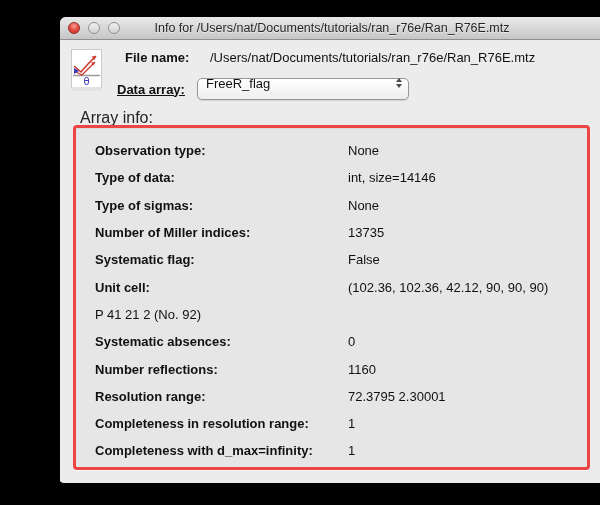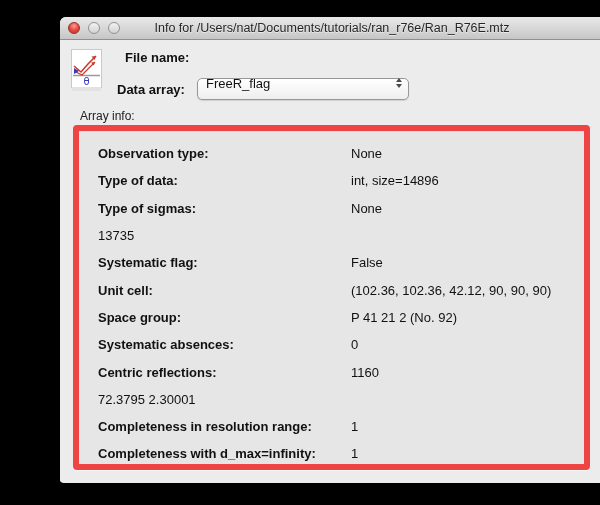--- a/index.html
+++ b/index.html
@@ -69,21 +69,21 @@
     position: absolute;
     display: flex;
     align-items: center;
     font-size: 13px;
     color: #111;
   }
   .row-file { left: 65px; top: 7px; height: 20px; }
   .row-array { left: 57px; top: 37px; height: 24px; }
   .hlabel { font-weight: bold; }
   .row-file .hlabel { width: 85px; }
-  .row-array .hlabel { width: 80px; }
+  .row-array .hlabel { width: 80px; text-decoration: underline; }
   .hvalue { white-space: nowrap; }
   .popup {
     width: 212px; height: 22px;
     border: 1px solid #979797;
     border-radius: 5px;
     background: linear-gradient(#ffffff, #eeeeee);
     box-shadow: 0 1px 1px rgba(0,0,0,0.12);
     display: flex;
     align-items: center;
     padding: 0 6px 12px 8px;
@@ -98,29 +98,29 @@
     align-items: center;
     gap: 2px;
     margin-left: 4px;
   }
   .arrows i { display: block; width: 0; height: 0; }
   .arrows .up   { border-left: 3.5px solid transparent; border-right: 3.5px solid transparent; border-bottom: 4.5px solid #4a4a4a; }
   .arrows .down { border-left: 3.5px solid transparent; border-right: 3.5px solid transparent; border-top: 4.5px solid #4a4a4a; }
   .section-label {
     position: absolute;
     left: 20px; top: 69px;
-    font-size: 12px;
+    font-size: 16px;
     color: #222;
   }
   .groupbox {
     position: absolute;
     left: 13px; top: 85px;
     width: 517px; height: 345px;
     background: #e6e6e6;
-    border: 6px solid #ef4444;
+    border: 3px solid #ef4444;
     border-radius: 4px;
     box-shadow: inset 0 1px 1px rgba(0,0,0,0.05), 0 1px 0 rgba(255,255,255,0.7);
     padding: 9px 0 0 19px;
   }
   .irow {
     display: flex;
     align-items: center;
     height: 27.3px;
     font-size: 13px;
     color: #111;
@@ -150,20 +150,21 @@
       <path d="M4 18 L11 24 L18 16 L26 8" fill="none" stroke="#cc3a2e" stroke-width="1.6"></path>
       <path d="M26 8 l-4.5 0.6 3.2 3.4 z" fill="#cc3a2e"></path>
       <path d="M6 24 L12 27 L19 20 L25 14" fill="none" stroke="#cc3a2e" stroke-width="1.3"></path>
       <path d="M25 14 l-4 0.5 2.8 3 z" fill="#cc3a2e"></path>
       <path d="M4 20 l0 6 5 -3 z" fill="#3a3ab8"></path>
       <text x="13.5" y="37" font-size="10" font-family="DejaVu Sans, sans-serif" fill="#3a3ab8">θ</text>
     </svg>
 
     <div class="hrow row-file">
       <span class="hlabel">File name:</span>
+      <span class="hvalue">/Users/nat/Documents/tutorials/ran_r76e/Ran_R76E.mtz</span>
     </div>
 
     <div class="hrow row-array">
       <span class="hlabel">Data array:</span>
       <div class="popup">
         <span class="popup-text">FreeR_flag</span>
         <span class="arrows">
             <i class="up"></i>
             <i class="down"></i>
           </span>
@@ -172,50 +173,51 @@
 
     <div class="section-label">Array info:</div>
 
     <div class="groupbox">
       <div class="irow">
         <span class="ilabel">Observation type:</span>
         <span class="ivalue">None</span>
       </div>
       <div class="irow">
         <span class="ilabel">Type of data:</span>
-        <span class="ivalue">int, size=14896</span>
+        <span class="ivalue">int, size=14146</span>
       </div>
       <div class="irow">
         <span class="ilabel">Type of sigmas:</span>
         <span class="ivalue">None</span>
       </div>
       <div class="irow">
+        <span class="ilabel">Number of Miller indices:</span>
         <span class="ivalue">13735</span>
       </div>
       <div class="irow">
         <span class="ilabel">Systematic flag:</span>
         <span class="ivalue">False</span>
       </div>
       <div class="irow">
         <span class="ilabel">Unit cell:</span>
         <span class="ivalue">(102.36, 102.36, 42.12, 90, 90, 90)</span>
       </div>
       <div class="irow">
-        <span class="ilabel">Space group:</span>
         <span class="ivalue">P 41 21 2 (No. 92)</span>
       </div>
       <div class="irow">
         <span class="ilabel">Systematic absences:</span>
         <span class="ivalue">0</span>
       </div>
       <div class="irow">
-        <span class="ilabel">Centric reflections:</span>
+        <span class="ilabel">Number reflections:</span>
         <span class="ivalue">1160</span>
       </div>
       <div class="irow">
+        <span class="ilabel">Resolution range:</span>
         <span class="ivalue">72.3795 2.30001</span>
       </div>
       <div class="irow">
         <span class="ilabel">Completeness in resolution range:</span>
         <span class="ivalue">1</span>
       </div>
       <div class="irow">
         <span class="ilabel">Completeness with d_max=infinity:</span>
         <span class="ivalue">1</span>
       </div>

